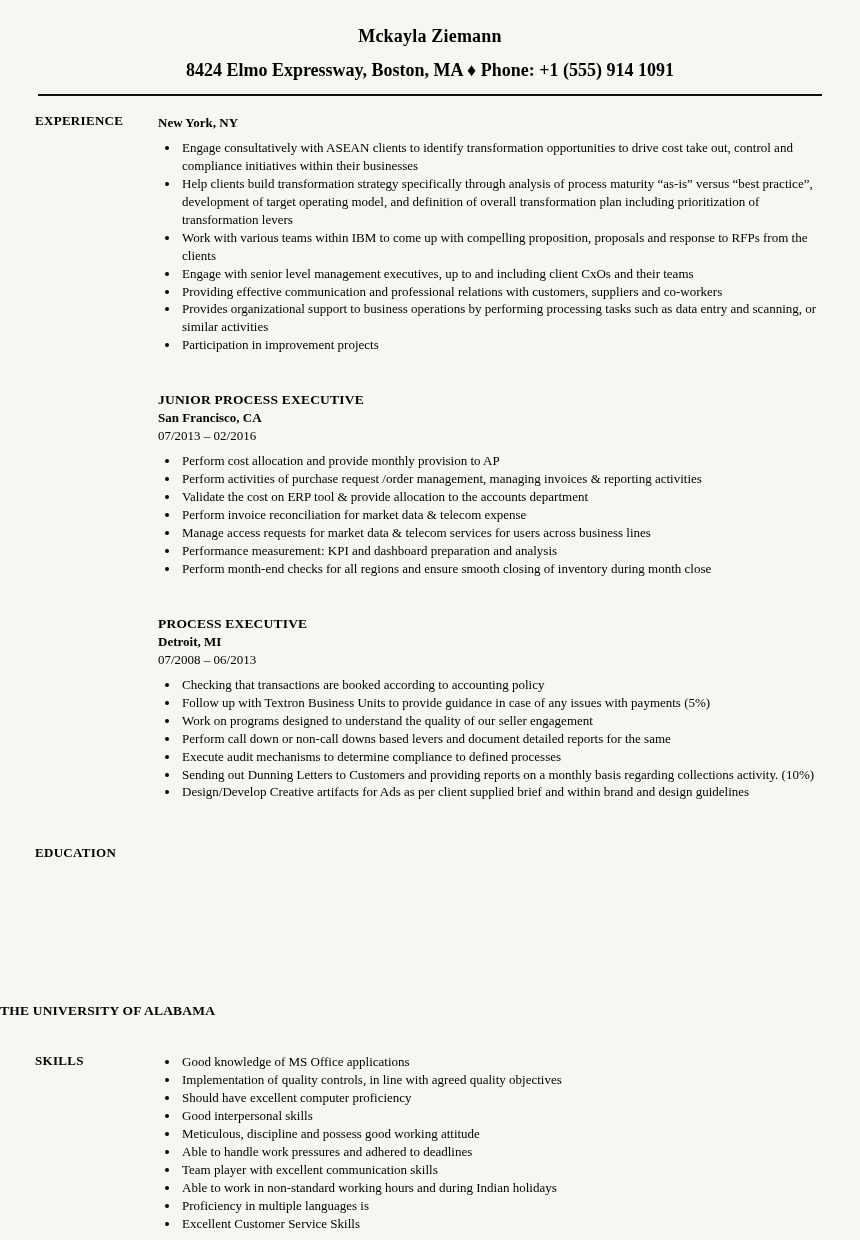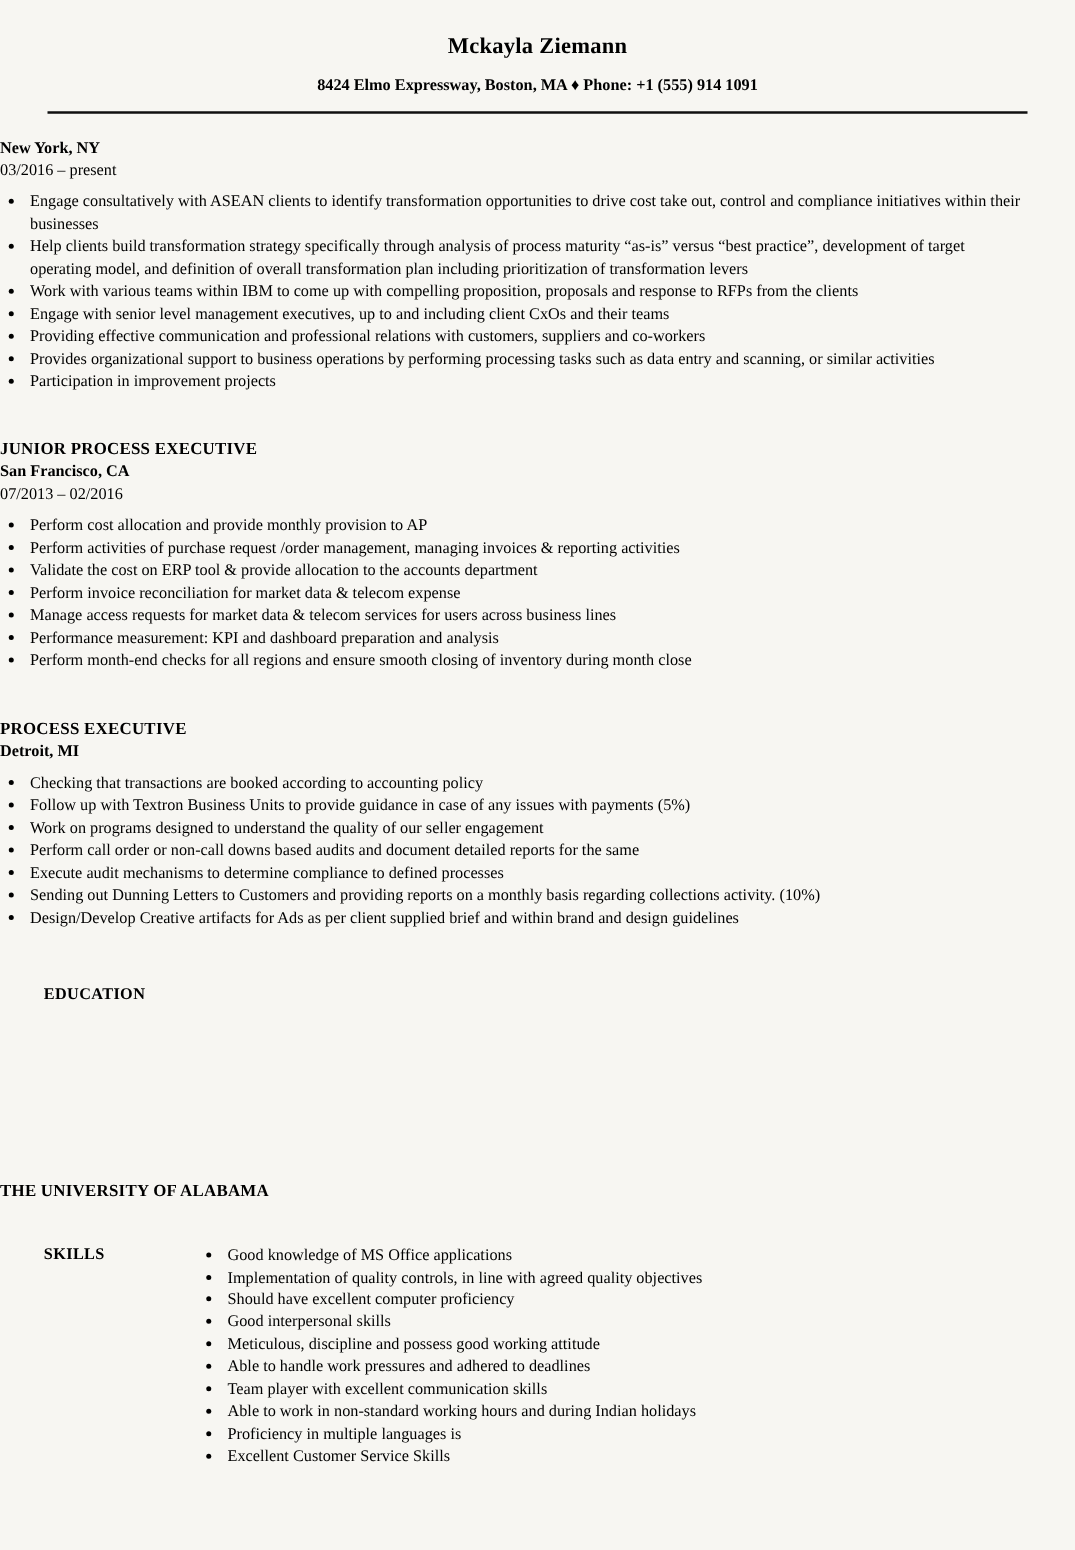--- a/index.html
+++ b/index.html
@@ -16,21 +16,21 @@
   }
   .name {
     text-align: center;
     font-weight: bold;
     font-size: 18px;
     letter-spacing: 0.2px;
   }
   .contact {
     text-align: center;
     font-weight: bold;
-    font-size: 13px;
+    font-size: 18px;
     margin-top: 13px;
   }
   .rule {
     border: none;
     border-top: 2px solid #101010;
     margin: 13px 38px 0 38px;
   }
   .main { margin-top: 17px; }
   .section { display: flex; }
   .label-col {
@@ -76,25 +76,25 @@
 
   <div class="header">
     <div class="name">Mckayla Ziemann</div>
     <div class="contact">8424 Elmo Expressway, Boston, MA ♦ Phone: +1 (555) 914 1091</div>
     <hr class="rule">
   </div>
 
   <div class="main">
 
     <div class="section section-experience">
+      <div class="label-col">EXPERIENCE</div>
       <div class="content-col">
 
         <div class="job">
           <div class="job-location">New York, NY</div>
-          <div class="job-dates">03/2016 – present</div>
           <ul class="bullets">
 
               <li>Engage consultatively with ASEAN clients to identify transformation opportunities to drive cost take out, control and compliance initiatives within their businesses</li>
 
               <li>Help clients build transformation strategy specifically through analysis of process maturity “as-is” versus “best practice”, development of target operating model, and definition of overall transformation plan including prioritization of transformation levers</li>
 
               <li>Work with various teams within IBM to come up with compelling proposition, proposals and response to RFPs from the clients</li>
 
               <li>Engage with senior level management executives, up to and including client CxOs and their teams</li>
 
@@ -124,29 +124,30 @@
 
               <li>Performance measurement: KPI and dashboard preparation and analysis</li>
 
               <li>Perform month-end checks for all regions and ensure smooth closing of inventory during month close</li>
             </ul>
         </div>
 
         <div class="job">
           <div class="job-title">PROCESS EXECUTIVE</div>
           <div class="job-location">Detroit, MI</div>
+          <div class="job-dates">07/2008 – 06/2013</div>
           <ul class="bullets">
 
               <li>Checking that transactions are booked according to accounting policy</li>
 
               <li>Follow up with Textron Business Units to provide guidance in case of any issues with payments (5%)</li>
 
               <li>Work on programs designed to understand the quality of our seller engagement</li>
 
-              <li>Perform call order or non-call downs based audits and document detailed reports for the same</li>
+              <li>Perform call down or non-call downs based levers and document detailed reports for the same</li>
 
               <li>Execute audit mechanisms to determine compliance to defined processes</li>
 
               <li>Sending out Dunning Letters to Customers and providing reports on a monthly basis regarding collections activity. (10%)</li>
 
               <li>Design/Develop Creative artifacts for Ads as per client supplied brief and within brand and design guidelines</li>
             </ul>
         </div>
 
       </div>

